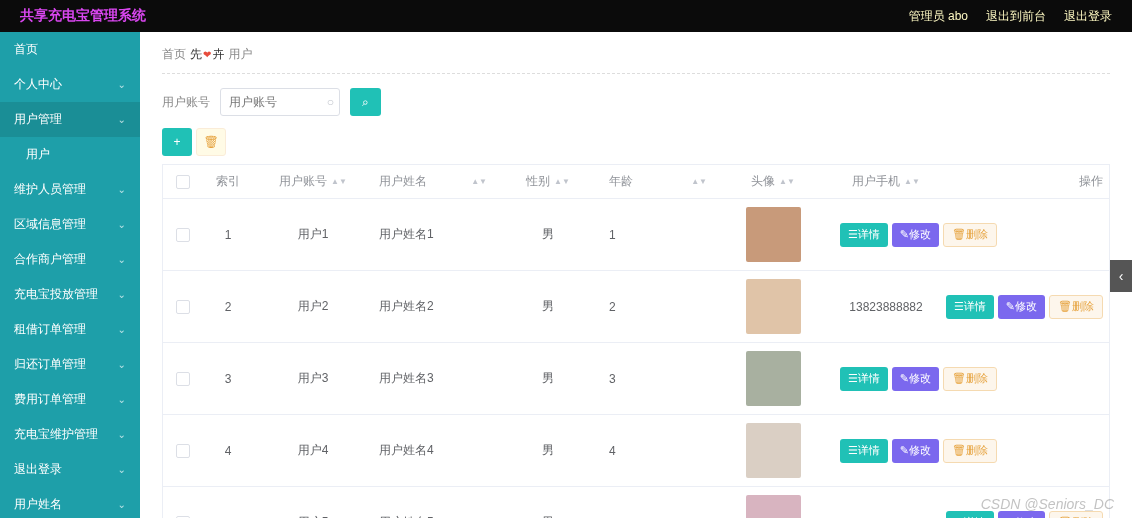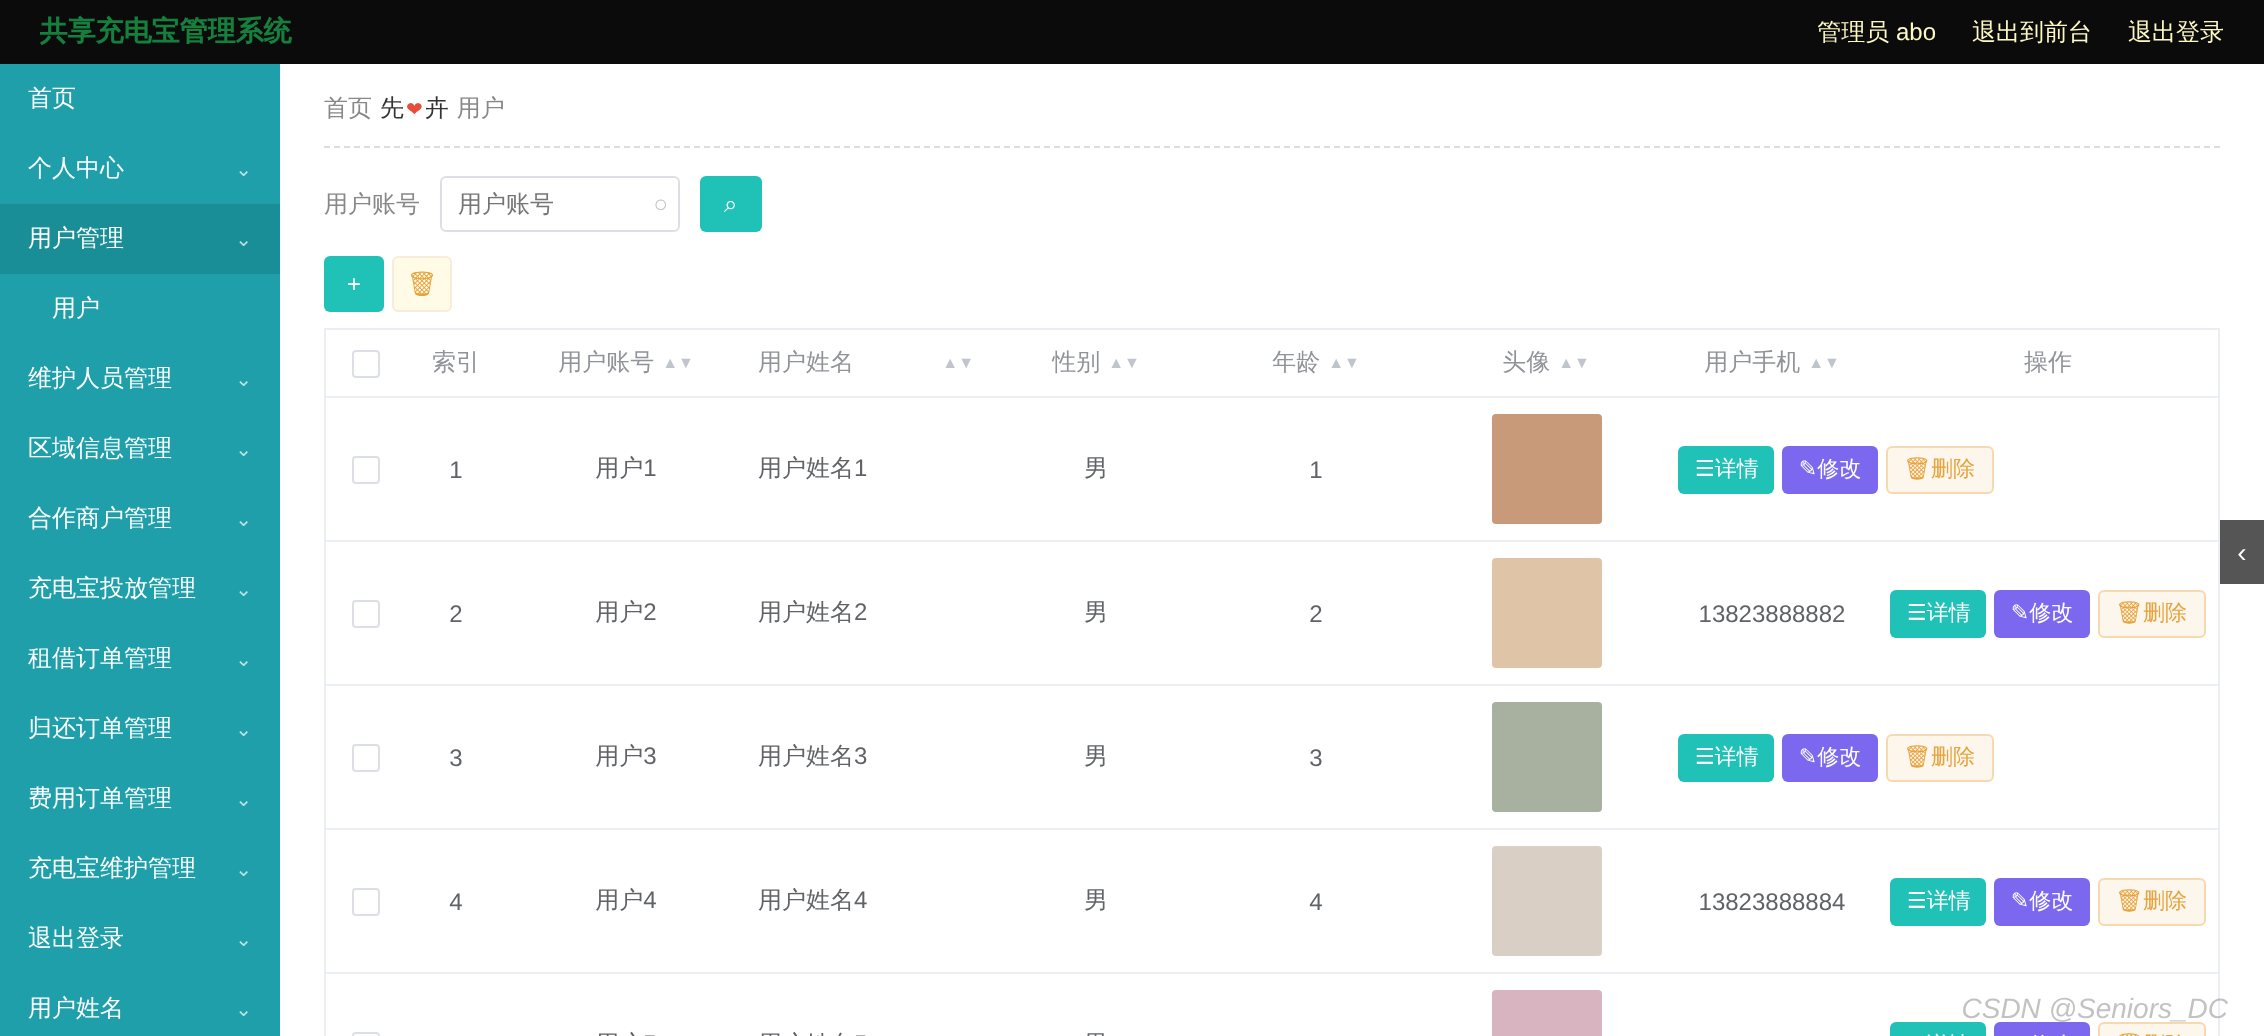--- a/index.html
+++ b/index.html
@@ -1,18 +1,18 @@
 <!DOCTYPE html>
 <html><head>
 <meta charset="utf-8">
 <style>
 * { box-sizing: border-box; margin: 0; padding: 0; }
 body { font-family: "Microsoft YaHei", Arial, sans-serif; font-size: 12px; color: #666; background: #fff; }
 .topbar { background: #0b0b0b; color: #fff; height: 32px; display: flex; align-items: center; padding: 0 20px; justify-content: space-between; }
-.topbar-title { font-weight: bold; font-size: 14px; color: #15803d; }
+.topbar-title { font-weight: bold; font-size: 14px; color: #d946ef; }
 .topbar-right { display: flex; gap: 18px; align-items: center; }
 .topbar-right span { color: #fef9c3; cursor: pointer; font-size: 12px; }
 .main { display: flex; height: calc(100vh - 32px); min-height: 486px; }
 .sidebar { width: 140px; background: #1e9fa9; flex-shrink: 0; overflow-y: auto; }
 .sidebar-item { color: #fff; font-size: 12px; padding: 9px 14px; display: flex; justify-content: space-between; align-items: center; cursor: pointer; }
 .sidebar-item.child { padding-left: 26px; }
 .sidebar-item.active { background: #1a8e96; }
 .sidebar-item .chev { font-size: 10px; opacity: 0.7; }
 .content { flex: 1; padding: 14px 22px; overflow: auto; }
 .breadcrumb { font-size: 12px; color: #888; padding-bottom: 10px; border-bottom: 1px dashed #ddd; margin-bottom: 14px; display: flex; align-items: center; gap: 4px; }
@@ -30,24 +30,24 @@
 .toolbar { display: flex; gap: 4px; margin-bottom: 8px; }
 .table { border: 1px solid #ebeef5; }
 .thead { display: flex; background: #fff; border-bottom: 1px solid #ebeef5; }
 .th, .td { padding: 8px 6px; display: flex; align-items: center; justify-content: center; color: #909399; font-size: 12px; }
 .td { color: #606266; }
 .col-check { width: 40px; }
 .col-idx { width: 50px; }
 .col-acc { width: 120px; }
 .col-name { width: 120px; justify-content: space-between; }
 .col-sex { width: 110px; }
-.col-age { width: 110px; }
+.col-age { width: 110px; justify-content: space-between; }
 .col-avatar { width: 120px; }
 .col-phone { flex: 1; }
-.col-ops { width: 170px; }
+.col-ops { width: 170px; justify-content: flex-end; }
 .trow { display: flex; border-bottom: 1px solid #ebeef5; min-height: 70px; }
 .trow:last-child { border-bottom: none; }
 .sort-caret { display: inline-flex; flex-direction: column; margin-left: 4px; line-height: 5px; font-size: 8px; color: #c0c4cc; }
 .chk { width: 14px; height: 14px; border: 1px solid #dcdfe6; border-radius: 2px; background: #fff; cursor: pointer; }
 .avatar-img { width: 55px; height: 55px; background: #d8c4b0; display: inline-block; border-radius: 2px; }
 .ops { display: flex; gap: 4px; }
 .btn-detail { background: #20c1b6; color: #fff; height: 24px; padding: 0 8px; font-size: 11px; }
 .btn-edit { background: #7b68ee; color: #fff; height: 24px; padding: 0 8px; font-size: 11px; }
 .btn-delrow { background: #fdf6ec; color: #e6a23c; height: 24px; padding: 0 8px; font-size: 11px; border: 1px solid #f5dab1; }
 .side-tab { position: fixed; right: 0; top: 260px; width: 22px; height: 32px; background: #555; color: #fff; display: flex; align-items: center; justify-content: center; cursor: pointer; font-size: 14px; }
@@ -257,21 +257,20 @@
               <span class="chk"></span>
             </div>
             <div class="td col-idx">4</div>
             <div class="td col-acc">用户4</div>
             <div class="td col-name">用户姓名4</div>
             <div class="td col-sex">男</div>
             <div class="td col-age">4</div>
             <div class="td col-avatar">
               <span class="avatar-img" style="background:#dacfc4"></span>
             </div>
-            <div class="td col-phone">13823888884</div>
             <div class="td col-ops">
               <div class="ops">
                 <button class="btn btn-detail"><span>☰</span> 详情</button>
                 <button class="btn btn-edit"><span>✎</span> 修改</button>
                 <button class="btn btn-delrow"><span>🗑</span> 删除</button>
               </div>
             </div>
           </div>
           <div class="trow">
             <div class="td col-check">

